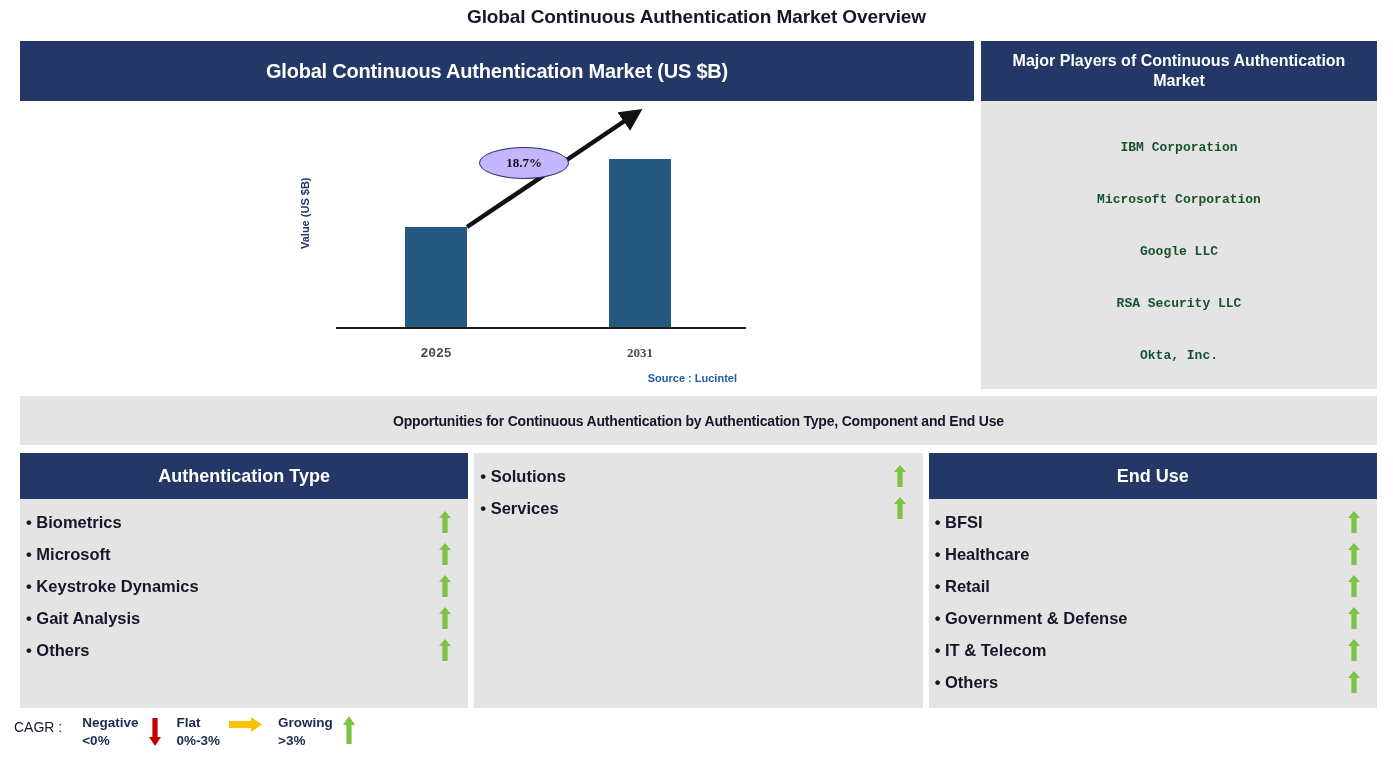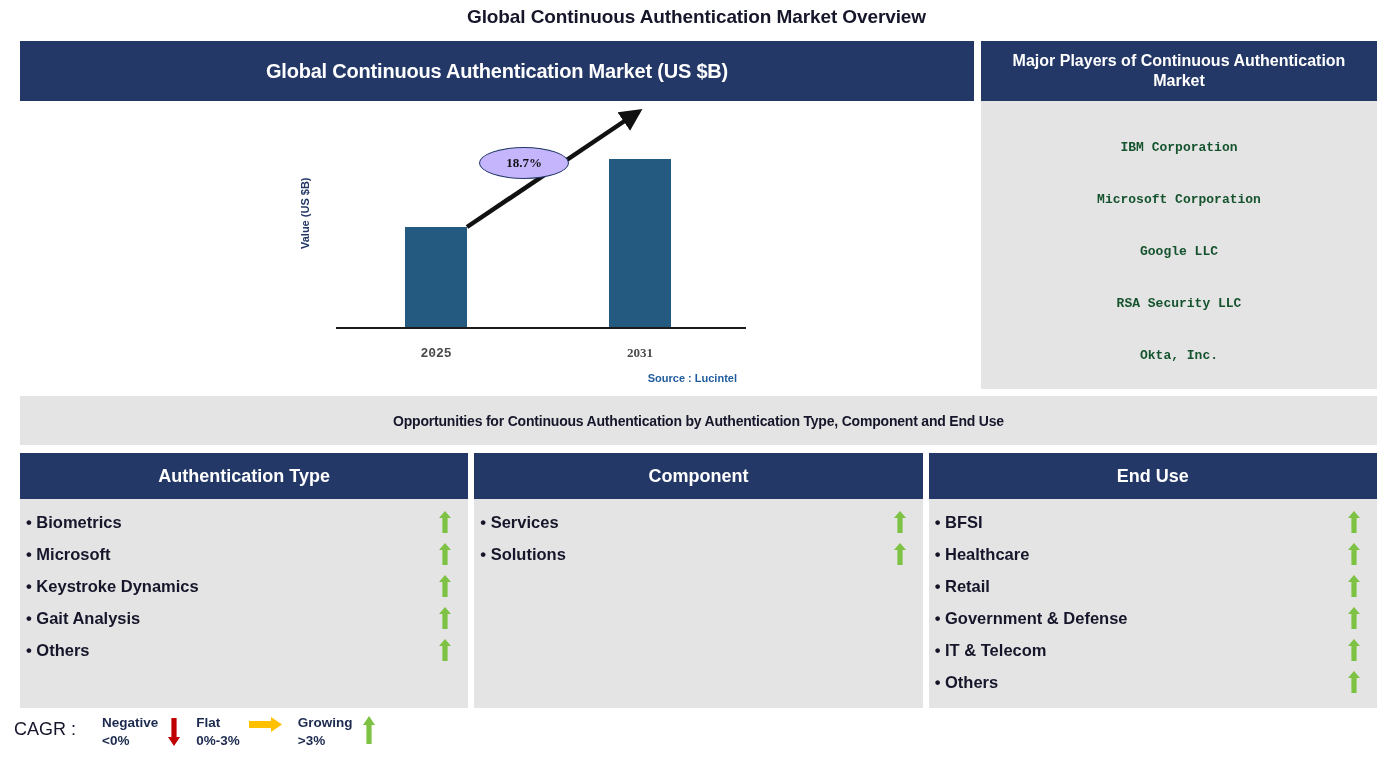--- a/index.html
+++ b/index.html
@@ -243,23 +243,23 @@
     top: 714px;
     height: 46px;
     display: flex;
     align-items: flex-start;
     font-size: 13.5px;
     font-weight: bold;
     color: #16162b;
   }
   .legend-title {
     padding-top: 5px;
-    margin-right: 26px;
+    margin-right: 20px;
     font-weight: normal;
-    font-size: 18px;
+    font-size: 14px;
     color: #16162b;
     white-space: nowrap;
   }
   .legend-entry {
     display: flex;
     align-items: flex-start;
     margin-right: 6px;
   }
   .legend-text {
     display: flex;
@@ -349,30 +349,29 @@
       <div class="col-row">
         <span class="col-row-label">• Others</span>
         <svg class="arrow-up" viewBox="0 0 14 22">
             <path d="M7 0 L13 7 L9.6 7 L9.6 22 L4.4 22 L4.4 7 L1 7 Z" fill="#7DC242"></path>
           </svg>
       </div>
     </div>
   </div>
 
   <div class="col">
-    <div class="col-header">Component</div>
     <div class="col-body">
       <div class="col-row">
+        <span class="col-row-label">• Solutions</span>
+        <svg class="arrow-up" viewBox="0 0 14 22">
+            <path d="M7 0 L13 7 L9.6 7 L9.6 22 L4.4 22 L4.4 7 L1 7 Z" fill="#7DC242"></path>
+          </svg>
+      </div>
+      <div class="col-row">
         <span class="col-row-label">• Services</span>
-        <svg class="arrow-up" viewBox="0 0 14 22">
-            <path d="M7 0 L13 7 L9.6 7 L9.6 22 L4.4 22 L4.4 7 L1 7 Z" fill="#7DC242"></path>
-          </svg>
-      </div>
-      <div class="col-row">
-        <span class="col-row-label">• Solutions</span>
         <svg class="arrow-up" viewBox="0 0 14 22">
             <path d="M7 0 L13 7 L9.6 7 L9.6 22 L4.4 22 L4.4 7 L1 7 Z" fill="#7DC242"></path>
           </svg>
       </div>
     </div>
   </div>
 
   <div class="col">
     <div class="col-header">End Use</div>
     <div class="col-body">

